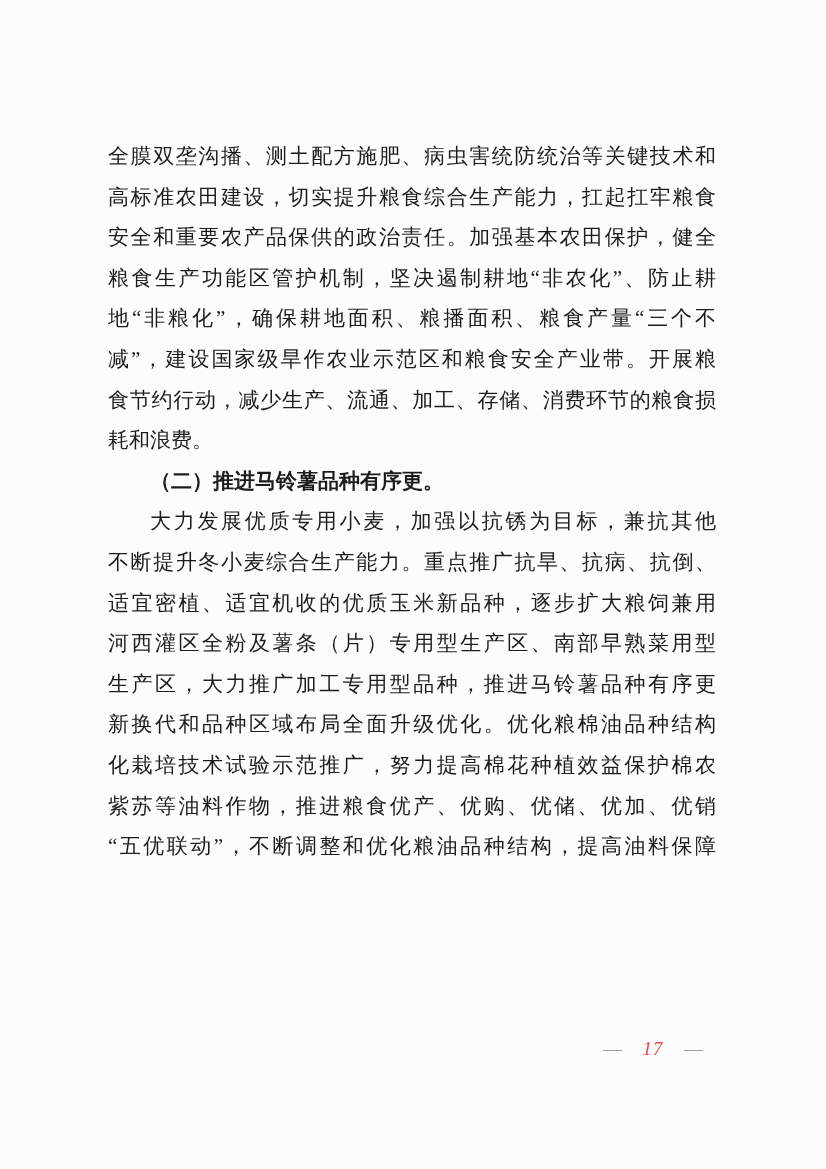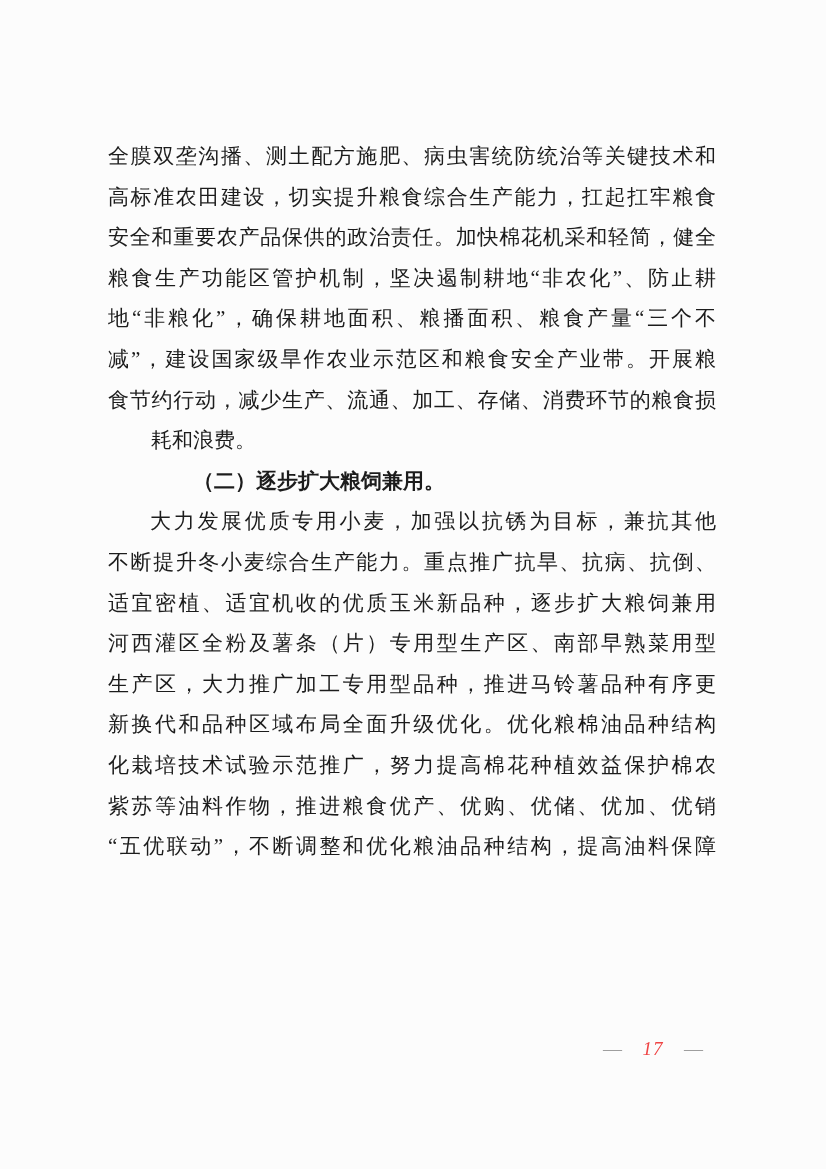--- a/index.html
+++ b/index.html
@@ -16,21 +16,21 @@
     left: 108px;
     top: 136px;
     width: 608px;
     color: #1c1c1c;
     font-size: 21px;
     line-height: 40.6px;
     letter-spacing: 0px;
   }
   .line { height: 40.6px; white-space: nowrap; }
   .just { text-align: justify; text-align-last: justify; white-space: normal; }
-  .left { text-align: right; text-align-last: left; margin-left: 43px; }
+  .left { text-align: right; text-align-last: left; }
   .indent { text-indent: 2em; }
   .heading { font-weight: bold; }
   .footer {
     position: absolute;
     left: 603px;
     top: 1038px;
     width: 100px;
     display: flex;
     align-items: center;
     justify-content: space-between;
@@ -41,28 +41,28 @@
   .footer .pagenum { letter-spacing: 1px; color: #ef4444; font-style: italic; }
 </style>
 </head>
 <body>
 
 <div class="page">
 
   <div class="textblock">
     <div class="line just">全膜双垄沟播、测土配方施肥、病虫害统防统治等关键技术和</div>
     <div class="line just">高标准农田建设，切实提升粮食综合生产能力，扛起扛牢粮食</div>
-    <div class="line just">安全和重要农产品保供的政治责任。加快棉花机采和轻简，健全</div>
+    <div class="line just">安全和重要农产品保供的政治责任。加强基本农田保护，健全</div>
     <div class="line just">粮食生产功能区管护机制，坚决遏制耕地“非农化”、防止耕</div>
     <div class="line just">地“非粮化”，确保耕地面积、粮播面积、粮食产量“三个不</div>
     <div class="line just">减”，建设国家级旱作农业示范区和粮食安全产业带。开展粮</div>
     <div class="line just">食节约行动，减少生产、流通、加工、存储、消费环节的粮食损</div>
     <div class="line left">耗和浪费。</div>
 
-    <div class="line left indent heading">（二）逐步扩大粮饲兼用。</div>
+    <div class="line left indent heading">（二）推进马铃薯品种有序更。</div>
 
     <div class="line just indent">大力发展优质专用小麦，加强以抗锈为目标，兼抗其他</div>
     <div class="line just">不断提升冬小麦综合生产能力。重点推广抗旱、抗病、抗倒、</div>
     <div class="line just">适宜密植、适宜机收的优质玉米新品种，逐步扩大粮饲兼用</div>
     <div class="line just">河西灌区全粉及薯条（片）专用型生产区、南部早熟菜用型</div>
     <div class="line just">生产区，大力推广加工专用型品种，推进马铃薯品种有序更</div>
     <div class="line just">新换代和品种区域布局全面升级优化。优化粮棉油品种结构</div>
     <div class="line just">化栽培技术试验示范推广，努力提高棉花种植效益保护棉农</div>
     <div class="line just">紫苏等油料作物，推进粮食优产、优购、优储、优加、优销</div>
     <div class="line just">“五优联动”，不断调整和优化粮油品种结构，提高油料保障</div>

